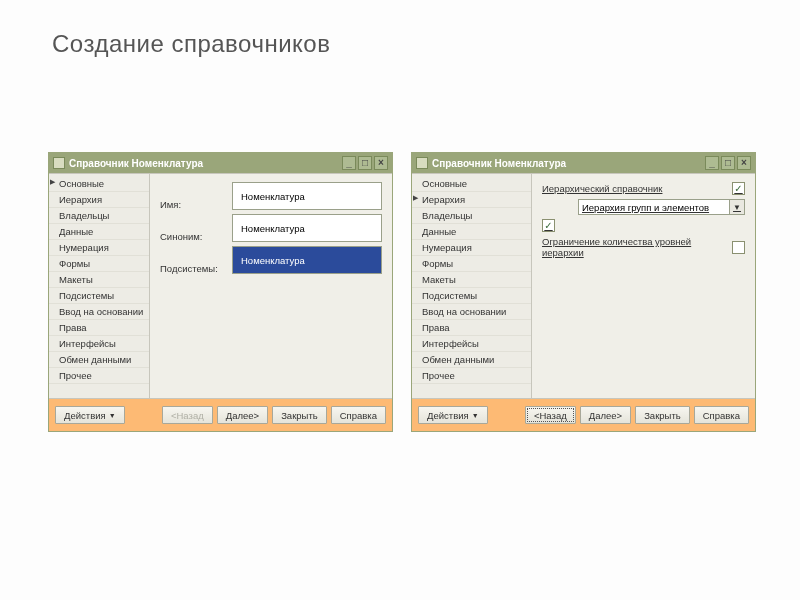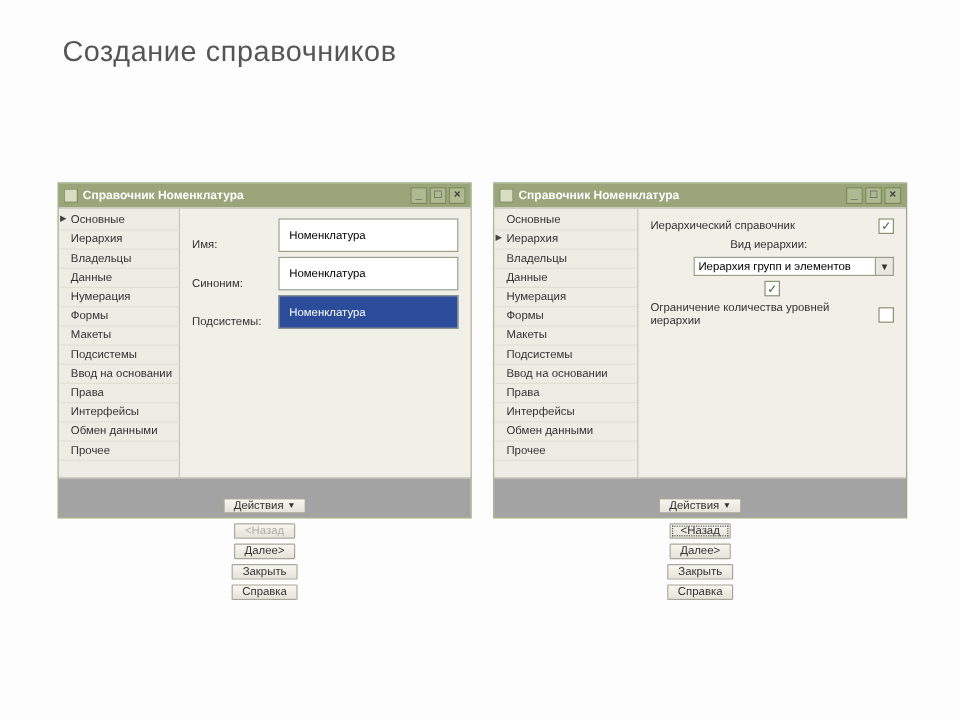--- a/index.html
+++ b/index.html
@@ -122,23 +122,24 @@
     padding: 0 8px;
     font-family: inherit;
   }
   .formrow input.sel {
     background: #2b4b9b;
     color: #fff;
   }
   .proprow {
     display: flex;
     align-items: center;
-    justify-content: center;
+    justify-content: flex-start;
     margin-bottom: 4px;
     font-size: 9.5px;
+    text-decoration: underline;
   }
   .proprow .plabel { flex: 1; color: #333; }
   .proprow .plabel.disabled { color: #a8a8a0; }
   .chk {
     width: 13px; height: 13px;
     border: 1px solid #8a9070;
     background: #fff;
     display: inline-flex;
     align-items: center; justify-content: center;
     font-size: 10px; color: #3a6a3a;
@@ -186,26 +187,25 @@
     border: 1px solid #b8b8b0;
     background: #ecebe4;
     font-size: 6px; line-height: 6px;
     display: flex; align-items: center; justify-content: center;
     color: #a0a098;
   }
   .spcol { display: flex; flex-direction: column; }
   .footer {
     height: 26px;
     border-top: 1px solid #c7c6bc;
-    background: #a3a3a3;
+    background: #fdba74;
     display: flex;
     align-items: center;
     padding: 16px 6px;
     gap: 4px;
-    flex-direction: column;
   }
   .btn {
     height: 18px;
     padding: 0 8px;
     border: 1px solid #a8a89a;
     background: linear-gradient(#f7f6f0,#e5e4da);
     font-size: 9.5px;
     color: #333;
     display: flex; align-items: center;
     cursor: pointer;
@@ -303,23 +303,20 @@
           <div class="sitem">Интерфейсы</div>
           <div class="sitem">Обмен данными</div>
           <div class="sitem">Прочее</div>
         </div>
       <div class="content">
         <div class="proprow">
           <span class="plabel">Иерархический справочник</span>
           <span class="chk">✓</span>
         </div>
         <div class="proprow">
-          <span class="plabel" style="flex:0 0 auto; width:70px;">Вид иерархии:</span>
-        </div>
-        <div class="proprow">
           <div class="select">
             <input type="text" value="Иерархия групп и элементов" style="">
             <div class="dd">▼</div>
           </div>
         </div>
         <div class="proprow">
           <span class="chk">✓</span>
         </div>
         <div class="proprow">
           <span class="plabel">Ограничение количества уровней иерархии</span>

